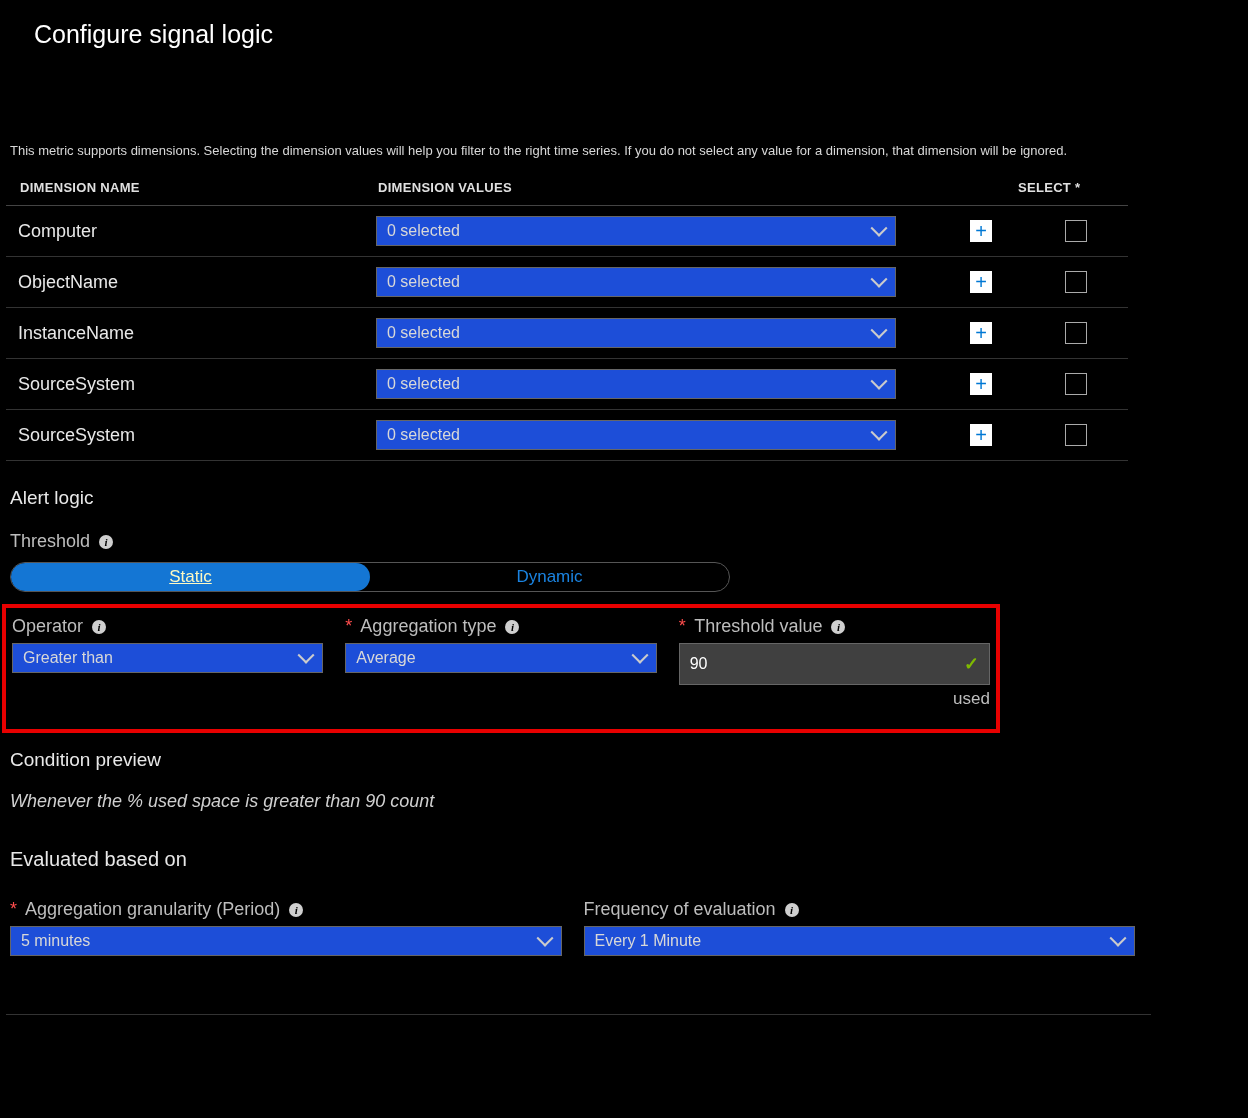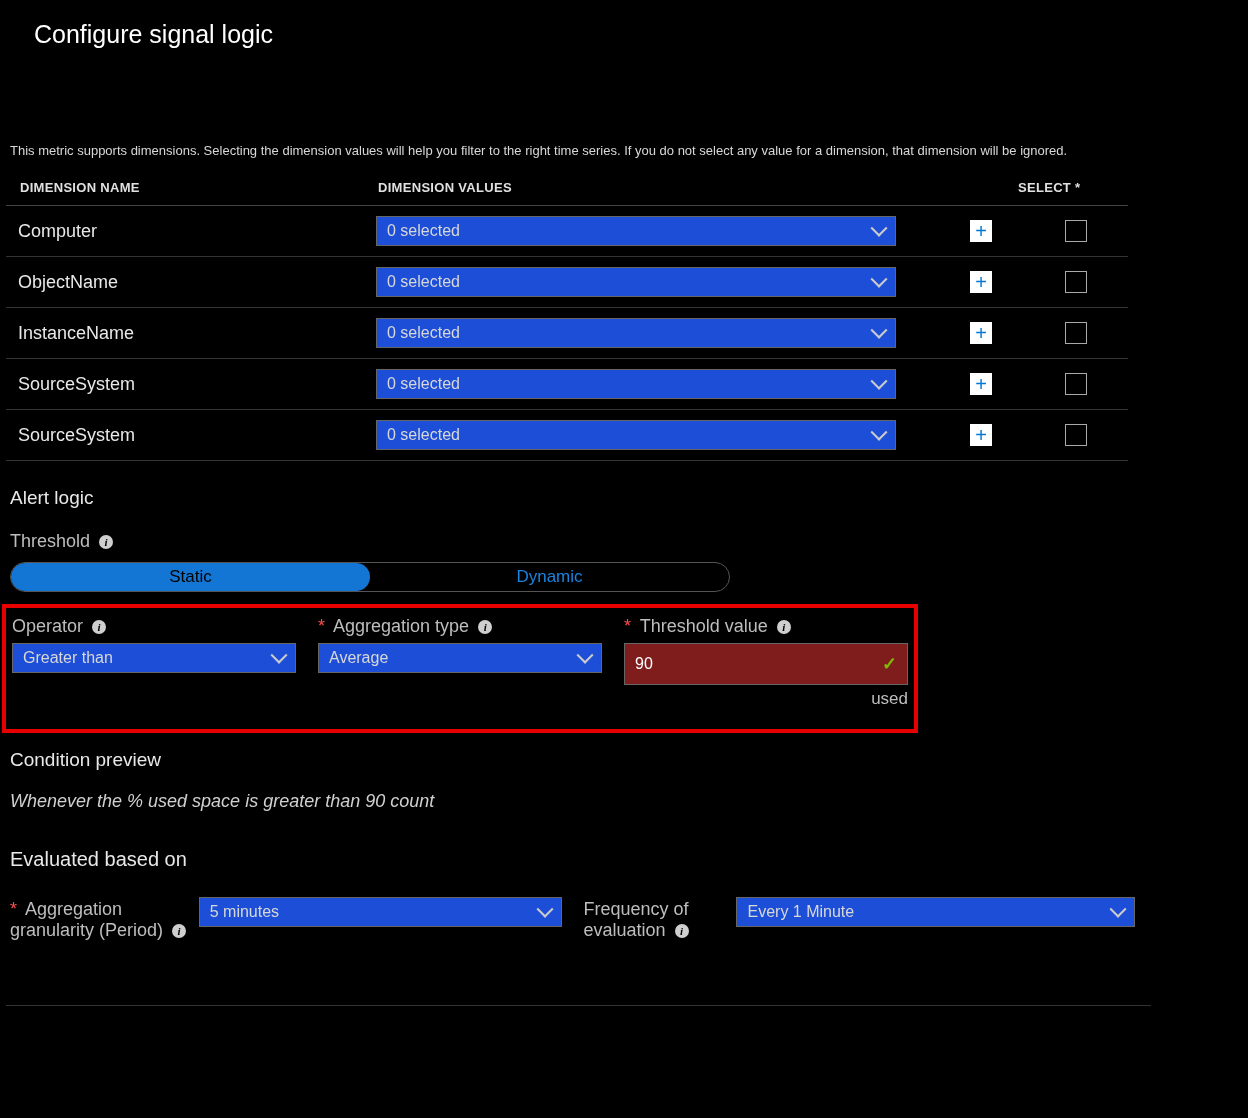--- a/index.html
+++ b/index.html
@@ -119,51 +119,52 @@
   }
   .toggle-opt {
     flex: 1;
     text-align: center;
     line-height: 28px;
     font-size: 17px;
     cursor: pointer;
   }
   .toggle-opt.active {
     background: #1476d4;
-    color: #000000;
+    color: #fef9c3;
     border-radius: 18px;
+    text-decoration: underline;
   }
   .toggle-opt.inactive {
     background: transparent;
     color: #1a83e0;
   }
   .highlight-box {
     border: 4px solid #e80000;
     margin: 12px 2px 0 2px;
     padding: 6px 6px 20px 6px;
-    width: 916px;
+    width: 998px;
   }
   .logic-row {
     display: flex;
     gap: 22px;
   }
   .logic-col { flex: 1; display: flex; flex-direction: column; }
   .logic-col.th { flex: 1; }
   .field-label {
     font-size: 18px;
     color: #bdbdbd;
     padding: 2px 0 6px 0;
   }
   .required { color: #ff4d4d; margin-right: 4px; }
   .logic-col .dropdown { width: 100%; }
   .text-input {
     display: flex;
     align-items: center;
     justify-content: space-between;
-    background: #7f1d1d;
+    background: #404040;
     border: 1px solid #666;
     padding: 20px 10px;
     height: 30px;
     color: #fff;
     font-size: 16px;
   }
   .check-icon {
     color: #7fba00;
     font-size: 18px;
     font-weight: 700;
@@ -189,21 +190,21 @@
     font-size: 20px;
     color: #e8e8e8;
     padding: 30px 10px 6px 10px;
   }
   .eval-row {
     display: flex;
     gap: 22px;
     padding: 20px 10px 8px 10px;
     max-width: 1145px;
   }
-  .eval-col { flex: 1; display: flex; flex-direction: row; }
+  .eval-col { flex: 1; display: flex; flex-direction: column; }
   .eval-col .dropdown { width: 100%; }
   .footer-line {
     border-top: 1px solid #333;
     margin-top: 50px;
     width: 1145px;
     margin-left: 6px;
   }
   td.add-col { width: 80px; text-align: center; }
   td.select-cell { width: 110px; text-align: center; }
 </style>

